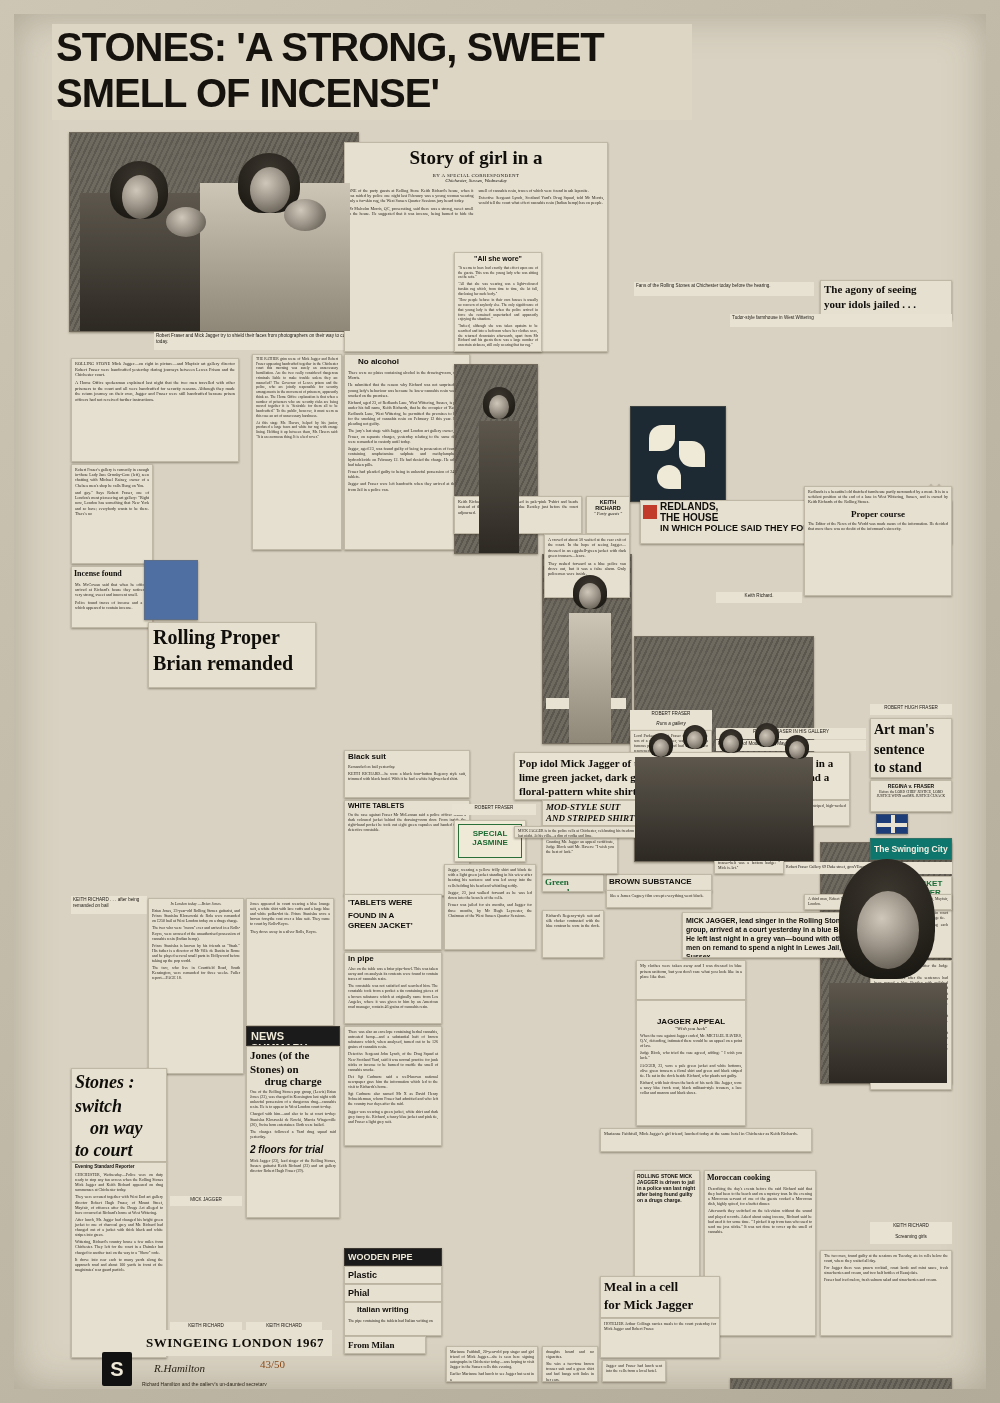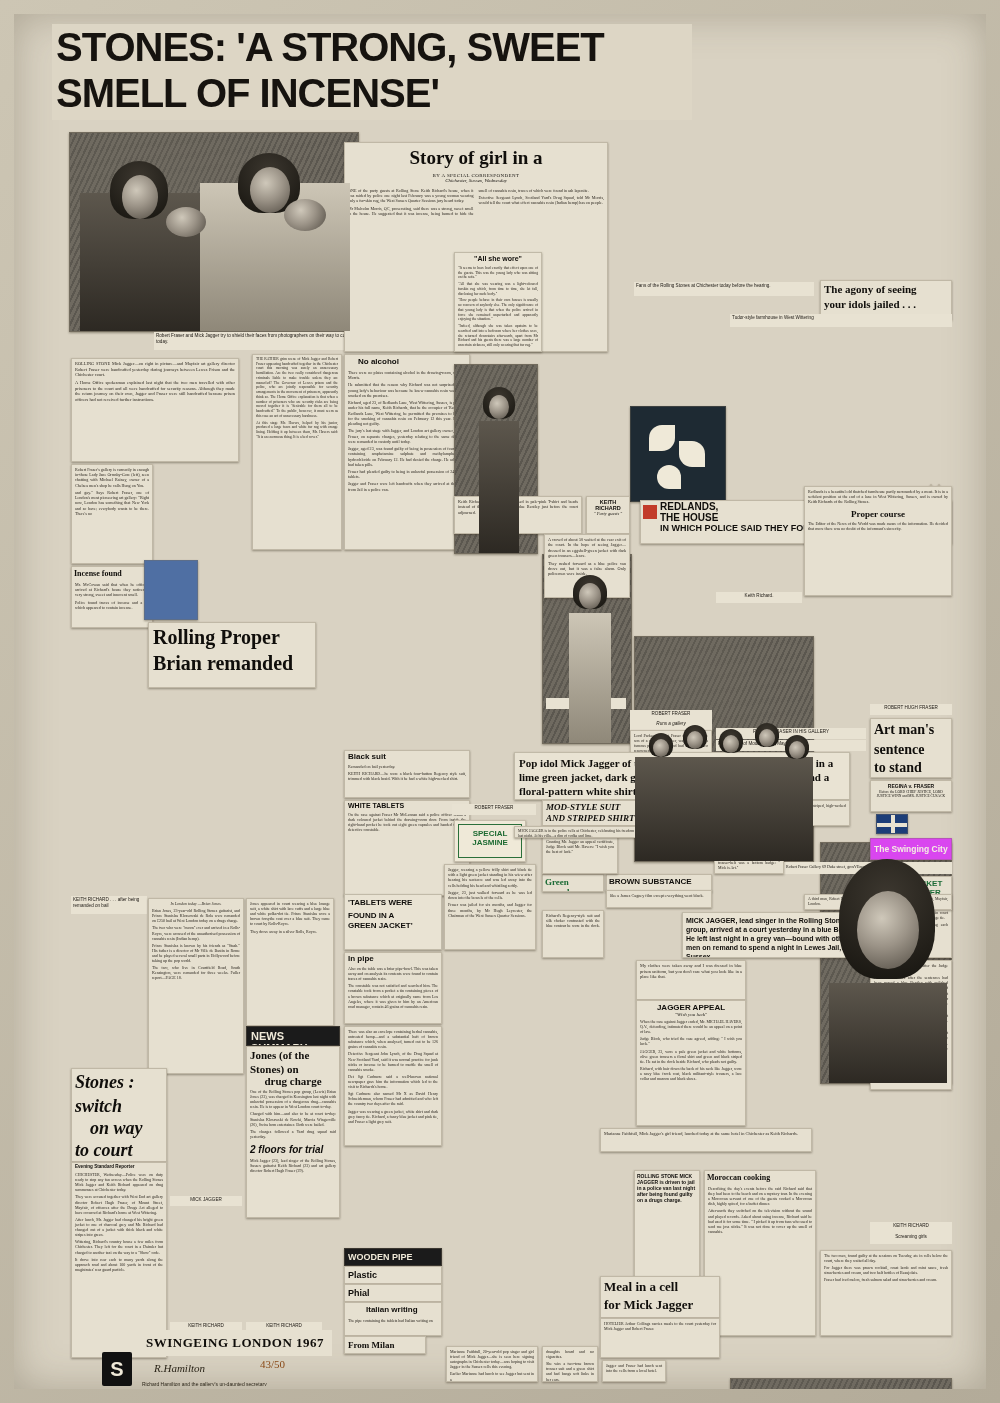--- a/index.html
+++ b/index.html
@@ -381,21 +381,21 @@
   <div class="clip" style="left:330px;top:1234px;width:98px;height:18px;background:#1b1b1b;">
     <div class="hdline" style="color:#efe9d8;font-size:9px;padding:3px;">WOODEN PIPE</div>
   </div>
   <div class="clip" style="left:330px;top:1252px;width:98px;height:18px;">
     <div class="hdline" style="font-size:9px;padding:3px;">Plastic</div>
   </div>
   <div class="clip" style="left:330px;top:1270px;width:98px;height:18px;">
     <div class="hdline" style="font-size:9px;padding:3px;">Phial</div>
   </div>
   <div class="clip" style="left:330px;top:1288px;width:98px;height:34px;">
-    <div class="hdline" style="font-size:8px;padding:2px 21px;">Italian writing</div>
+    <div class="hdline" style="font-size:8px;padding:2px 12px;">Italian writing</div>
     <div class="txt" style="font-size:4px;">
           <p>The pipe containing the tablets had Italian writing on</p>
         </div>
   </div>
   <div class="clip" style="left:330px;top:1322px;width:82px;height:18px;">
     <div class="serifhead" style="font-size:9px;padding:3px;">From  Milan</div>
   </div>
 
   <div class="clip noborder capout center" style="left:532px;top:684px;width:80px;height:11px;">MICK JAGGER</div>
 
@@ -424,21 +424,21 @@
   <div class="clip" style="left:856px;top:766px;width:82px;height:32px;">
     <div class="hdline center" style="font-size:5px;padding-top:2px;">REGINA  v.  FRASER</div>
     <div class="center" style="font-size:3.6px;line-height:1.2;padding:1px 2px;">Before the LORD CHIEF JUSTICE, LORD JUSTICE WINN and MR. JUSTICE CUSACK</div>
   </div>
 
   <div class="clip" style="left:862px;top:800px;width:32px;height:20px;background:#1c3d78;">
     <div style="position:absolute;left:0;top:8px;width:32px;height:4px;background:#e8e2d2;"></div>
     <div style="position:absolute;left:14px;top:0;width:4px;height:20px;background:#e8e2d2;"></div>
   </div>
 
-  <div class="clip" style="left:856px;top:824px;width:82px;height:22px;background:#d946ef;">
+  <div class="clip" style="left:856px;top:824px;width:82px;height:22px;background:#0f766e;">
     <div class="hdline" style="color:#f4efe2;font-size:8.5px;padding:5px 3px;">The Swinging City</div>
   </div>
   <div class="clip noborder" style="left:770px;top:848px;width:168px;height:12px;background:#e8e2d2;font-size:4px;padding:2px;">Robert Fraser Gallery 69 Duke street, grosVEnor Square, london w1.</div>
 
   <div class="clip" style="left:856px;top:862px;width:82px;height:26px;">
     <div class="hdline center" style="color:#1c6b36;font-size:8px;padding-top:2px;">GREEN JACKET</div>
     <div class="hdline center" style="color:#1c6b36;font-size:8px;">CHANGE OVER</div>
   </div>
   <div class="clip" style="left:856px;top:888px;width:82px;height:56px;">
     <div class="txt" style="font-size:4px;">
@@ -499,21 +499,21 @@
           <p>Richard's  Regency-style suit and silk choker contrasted with the blue contour he wore in the dock.</p>
         </div>
   </div>
   <div class="clip" style="left:622px;top:946px;width:110px;height:40px;">
     <div class="txt" style="font-size:4.4px;">
           <p>My clothes were taken away and I was dressed in blue prison uniform, but you don't care what you look like in a place like that.</p>
         </div>
   </div>
 
   <div class="clip" style="left:622px;top:986px;width:110px;height:126px;">
-    <div class="hdline center" style="font-size:8px;padding-top:2px;">JAGGER APPEAL</div>
+    <div class="hdline center" style="font-size:8px;padding-top:16px;">JAGGER APPEAL</div>
     <div class="center" style="font-size:5px;font-style:italic;">"Wish you luck"</div>
     <div class="txt" style="font-size:4px;">
       <p>When the case against Jagger ended, Mr. MICHAEL HAVERS, Q.V., defending, intimated there would be an appeal on a point of law.</p>
       <p>Judge Block, who tried the case agreed, adding: " I wish you luck."</p>
       <p>JAGGER, 23, wore a pale green jacket and white bottoms, olive green trousers a floral shirt and green and black striped tie. He sat in the dock beside Richard, who pleads not guilty.</p>
       <p>Richard, with hair down the back of his neck like Jagger, wore a navy blue frock coat, black militant-style trousers, a lace collar and maroon and black shoes.</p>
     </div>
   </div>
 
   <div class="clip" style="left:856px;top:946px;width:82px;height:130px;">

